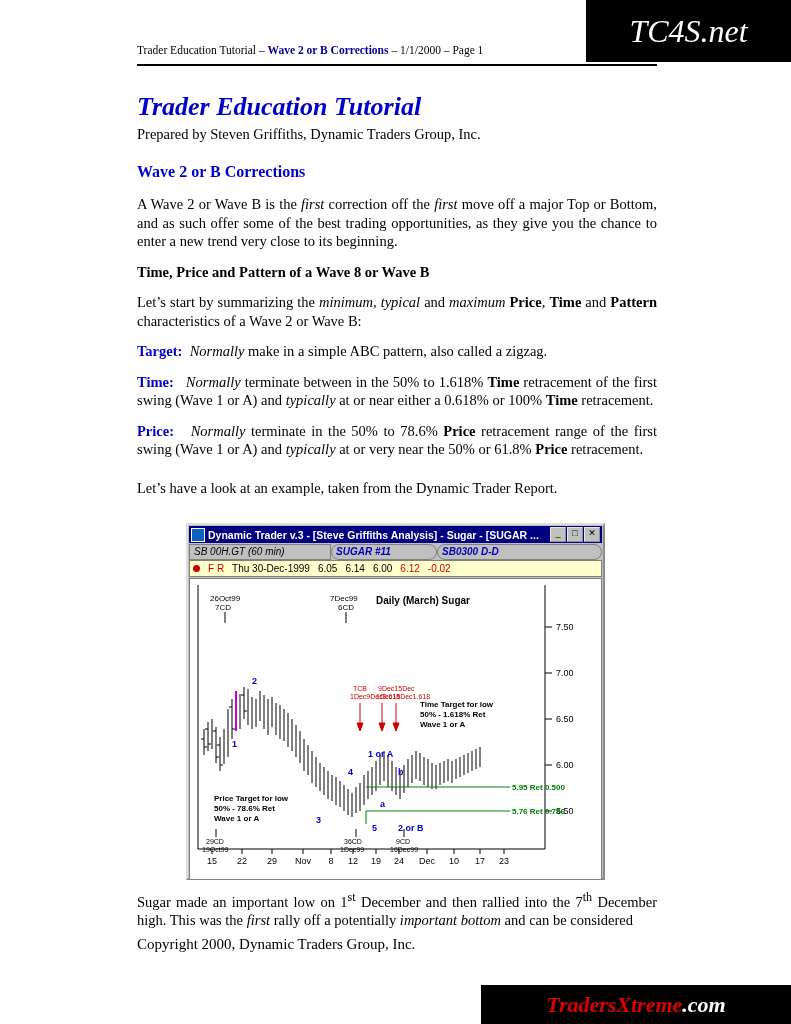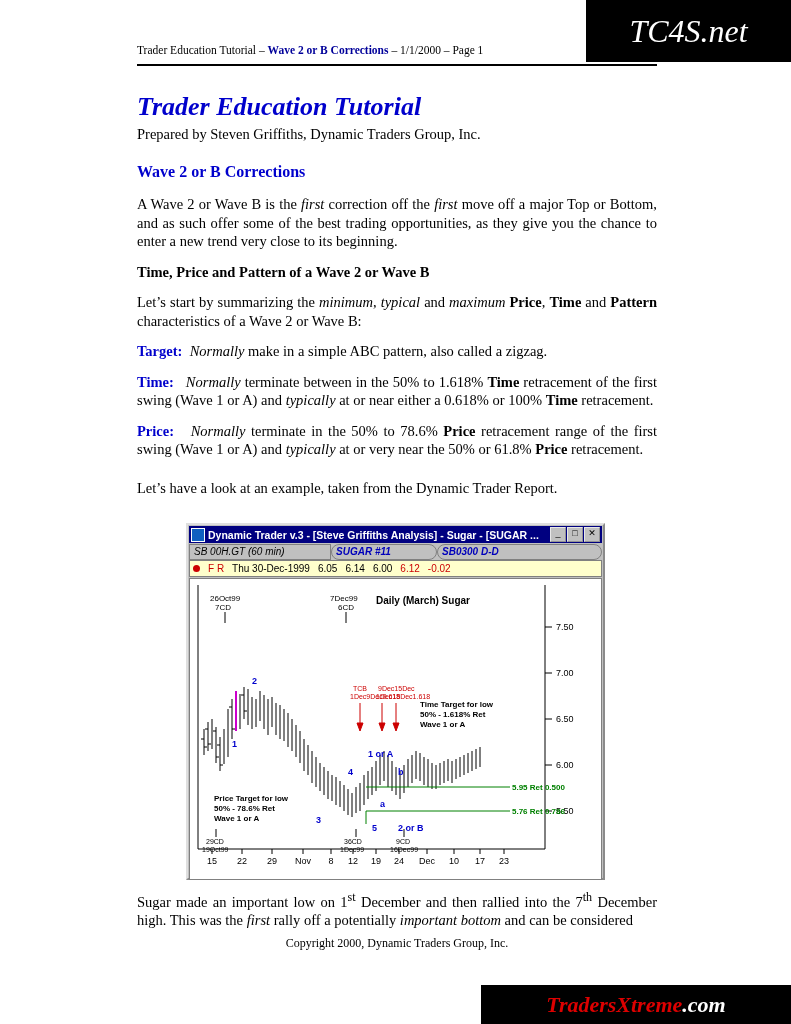--- a/index.html
+++ b/index.html
@@ -207,22 +207,22 @@
     overflow: hidden;
   }
   .chart-svg { display: block; }
 
   
   .copyright {
     position: absolute;
     left: 137px;
     top: 936px;
     width: 520px;
-    text-align: center;
-    font-size: 12px;
+    text-align: left;
+    font-size: 15px;
     color: #000;
   }
   .bottom-banner {
     position: absolute;
     left: 481px;
     top: 985px;
     width: 310px;
     height: 39px;
     background: #000000;
   }
@@ -259,21 +259,21 @@
   <div class="header-rule"></div>
 
   <div class="content">
     <h1 class="title">Trader Education Tutorial</h1>
     <div class="prepared">Prepared by Steven Griffiths, Dynamic Traders Group, Inc.</div>
 
     <h2 class="subtitle">Wave 2 or B Corrections</h2>
 
     <p class="para"><span>A Wave 2 or Wave B is the </span><span class="i">first</span><span> correction off the </span><span class="i">first</span><span> move off a major Top or Bottom, and as such offer some of the best trading opportunities, as they give you the chance to enter a new trend very close to its beginning.</span></p>
 
-    <p class="para tight b">Time, Price and Pattern of a Wave 2 or Wave B</p>
+    <p class="para tight b">Time, Price and Pattern of a Wave 8 or Wave B</p>
 
     <p class="para"><span>Let’s start by summarizing the </span><span class="i">minimum</span><span>, </span><span class="i">typical</span><span> and </span><span class="i">maximum</span><span> </span><span class="b">Price</span><span>, </span><span class="b">Time</span><span> and </span><span class="b">Pattern</span><span> characteristics of a Wave 2 or Wave B:</span></p>
 
     <p class="para"><span class="lead-blue">Target:</span>&nbsp; <span class="i">Normally</span><span> make in a simple ABC pattern, also called a zigzag.</span></p>
 
     <p class="para"><span class="lead-blue">Time:</span>&nbsp;&nbsp; <span class="i">Normally</span><span> terminate between in the 50% to 1.618% </span><span class="b">Time</span><span> retracement of the first swing (Wave 1 or A) and </span><span class="i">typically</span><span> at or near either a 0.618% or 100% </span><span class="b">Time</span><span> retracement.</span></p>
 
     <p class="para"><span class="lead-blue">Price:</span>&nbsp;&nbsp; <span class="i">Normally</span><span> terminate in the 50% to 78.6% </span><span class="b">Price</span><span> retracement range of the first swing (Wave 1 or A) and </span><span class="i">typically</span><span> at or very near the 50% or 61.8% </span><span class="b">Price</span><span> retracement.</span></p>
 
     <p class="para" style="margin-top:20px;">Let’s have a look at an example, taken from the Dynamic Trader Report.</p>

